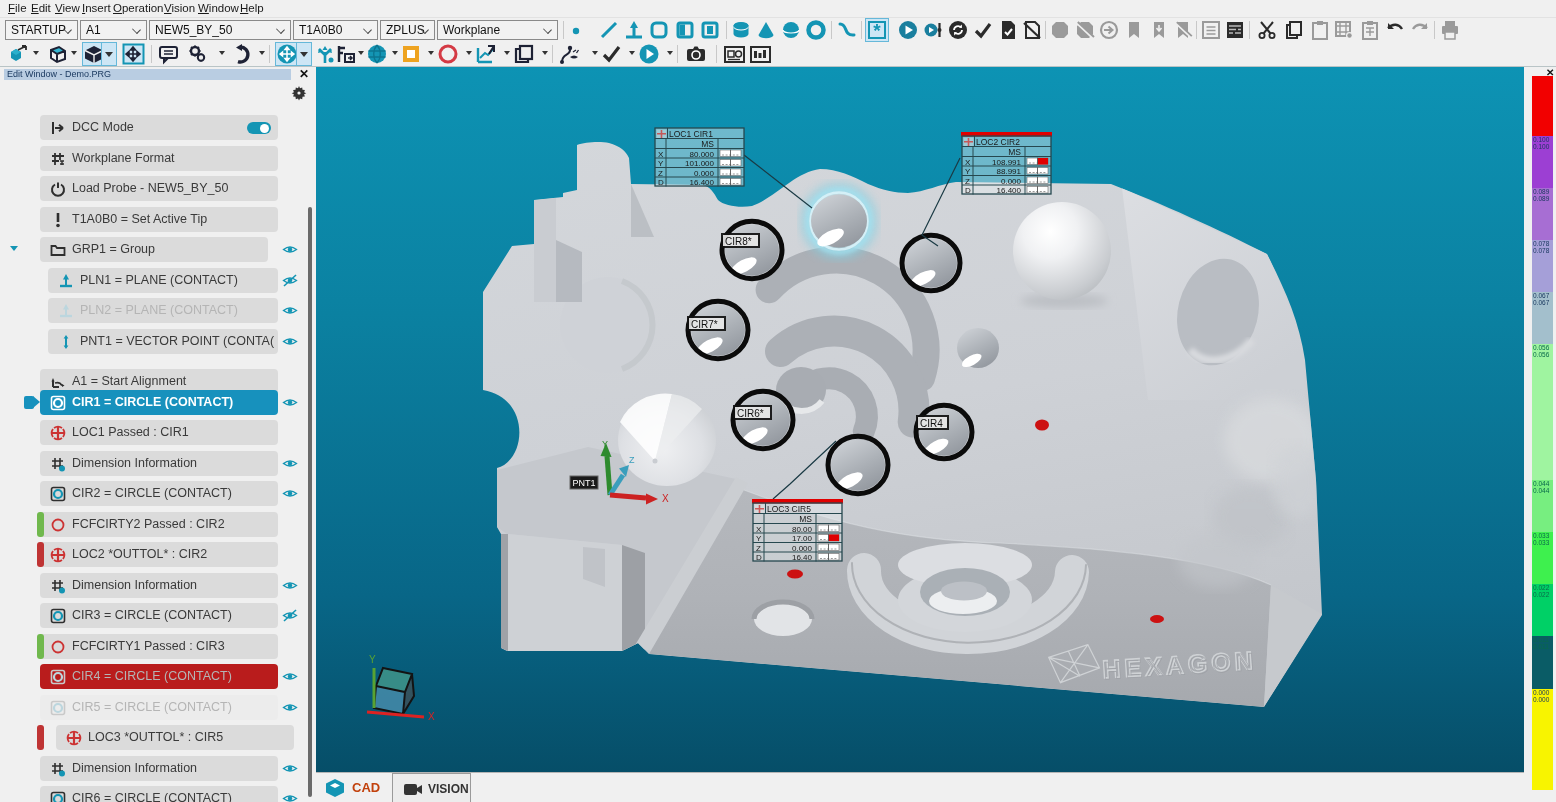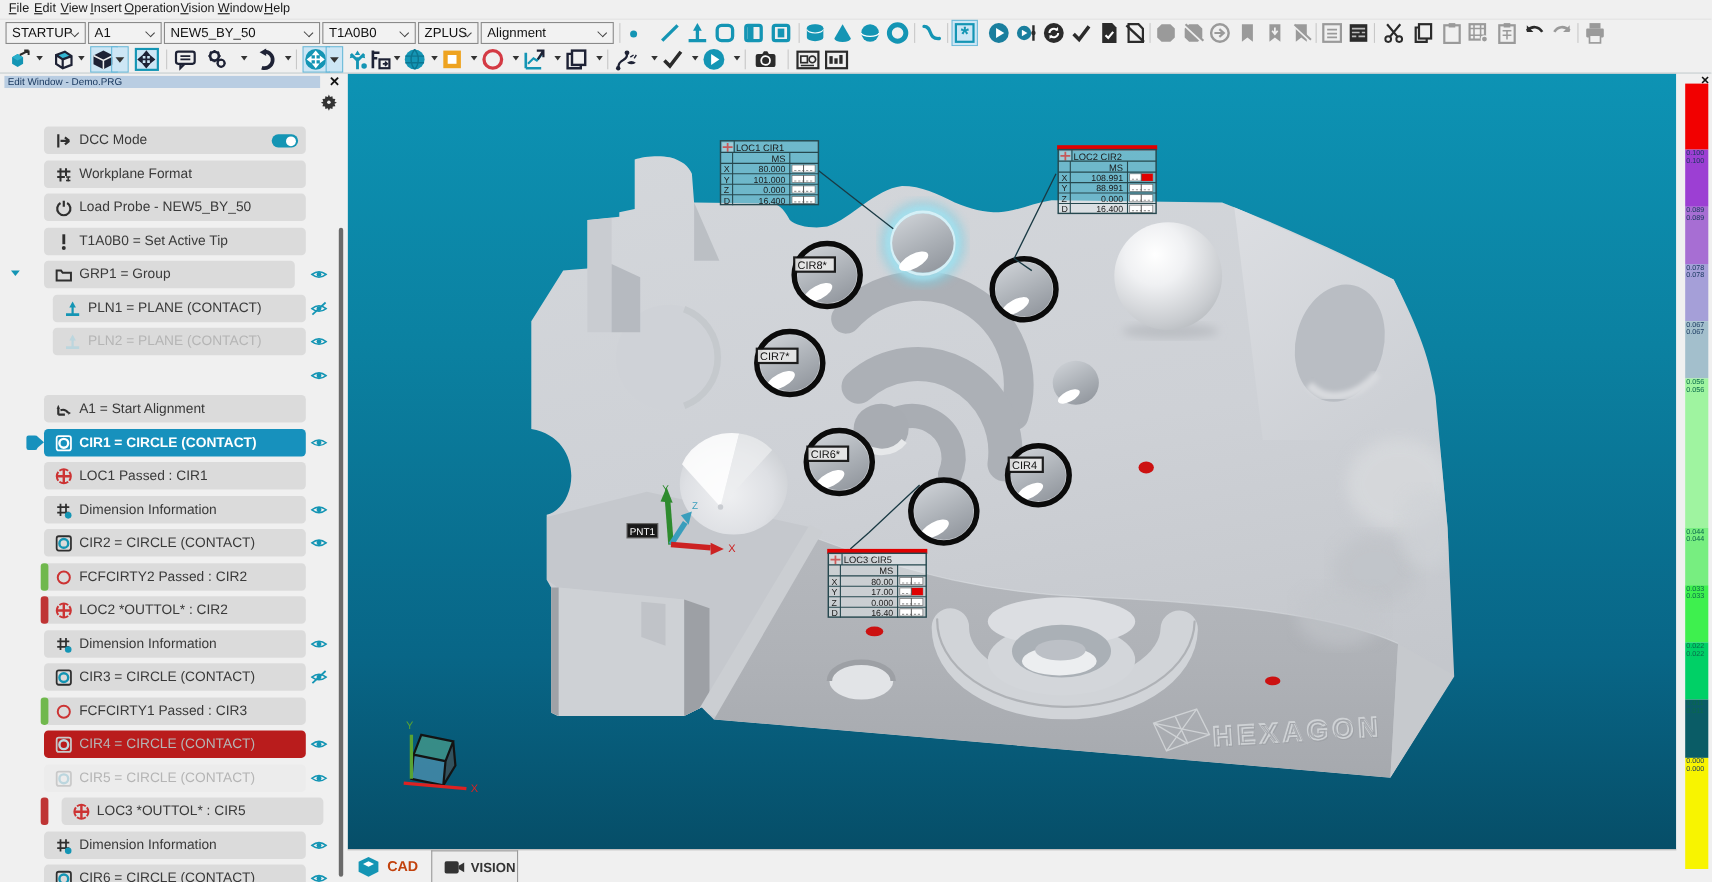--- a/index.html
+++ b/index.html
@@ -39,21 +39,21 @@
       <span style="left:164px"><u>V</u>ision</span>
       <span style="left:198px"><u>W</u>indow</span>
       <span style="left:240px"><u>H</u>elp</span>
 </div>
 <div class="abs" id="tb1">
 <div class="combo" style="left:5px;width:73px">STARTUP</div>
 <div class="combo" style="left:80px;width:67px">A1</div>
 <div class="combo" style="left:149px;width:142px">NEW5_BY_50</div>
 <div class="combo" style="left:293px;width:85px">T1A0B0</div>
 <div class="combo" style="left:380px;width:55px">ZPLUS</div>
-<div class="combo" style="left:437px;width:121px">Alignment</div>
+<div class="combo" style="left:437px;width:121px">Workplane</div>
 <div class="sep1" style="left:563px"></div>
 
 <div class="ti" style="left:565px;top:1px">
         <svg width="22" height="22" viewBox="0 0 22 22">
           <circle cx="11" cy="12" r="3.2" fill="#1495b4"></circle>
         </svg>
       </div>
 <div class="ti" style="left:598px;top:1px">
         <svg width="22" height="22" viewBox="0 0 22 22">
           <path d="M4 18 L18 4" stroke="#1495b4" stroke-width="3"></path>
@@ -497,25 +497,32 @@
             <path d="M2 13 H14" stroke="#bcd6de" stroke-width="2.4"></path>
             <path d="M8 13 V6" stroke="#bcd6de" stroke-width="2"></path>
             <path d="M8 1 L5 6.5 H11 Z" fill="#bcd6de"></path>
           </svg></span>
         <span class="lbl fade">PLN2 = PLANE (CONTACT)</span>
       </div>
 <div class="eye" style="top:236px"><svg width="16" height="15" viewBox="0 0 16 15">
           <path d="M1.5 7.5 Q8 2.5 14.5 7.5 Q8 12.5 1.5 7.5 Z" fill="none" stroke="#1495b4" stroke-width="1.4"></path>
           <circle cx="8" cy="7.5" r="2.2" fill="#1495b4"></circle>
         </svg></div>
+<div class="pitem" style="left:48px;top:261.5px;width:230px;">
+        <span class="picon"><svg width="16" height="16" viewBox="0 0 16 16">
+            <path d="M8 3 V13" stroke="#1495b4" stroke-width="2"></path>
+            <path d="M8 1 l-2.4 3.6 h4.8 Z M8 15 l-2.4-3.6 h4.8 Z" fill="#1495b4"></path>
+          </svg></span>
+        <span class="lbl">PNT1 = VECTOR POINT (CONTA(</span>
+      </div>
 <div class="eye" style="top:266.5px"><svg width="16" height="15" viewBox="0 0 16 15">
           <path d="M1.5 7.5 Q8 2.5 14.5 7.5 Q8 12.5 1.5 7.5 Z" fill="none" stroke="#1495b4" stroke-width="1.4"></path>
           <circle cx="8" cy="7.5" r="2.2" fill="#1495b4"></circle>
         </svg></div>
-<div class="pitem" style="left:40px;top:292px;width:238px;">
+<div class="pitem" style="left:40px;top:302px;width:238px;">
         <span class="picon"><svg width="16" height="16" viewBox="0 0 16 16">
             <path d="M3 13 V7 M3 13 H9" stroke="#2f2f2f" stroke-width="2"></path>
             <path d="M3 4 L1.5 7.5 h3 Z" fill="#2f2f2f"></path>
             <path d="M12 13 l2.5-1.5 -2.5-1.5 Z" fill="#2f2f2f"></path>
             <path d="M5 9 a6 6 0 0 1 7 2.5" fill="none" stroke="#2f2f2f" stroke-width="1.8"></path>
           </svg></span>
         <span class="lbl">A1 = Start Alignment</span>
       </div>
 <div class="pitem sel" style="left:40px;top:322.5px;width:238px;">
         <span class="picon"><svg width="16" height="16" viewBox="0 0 16 16">

